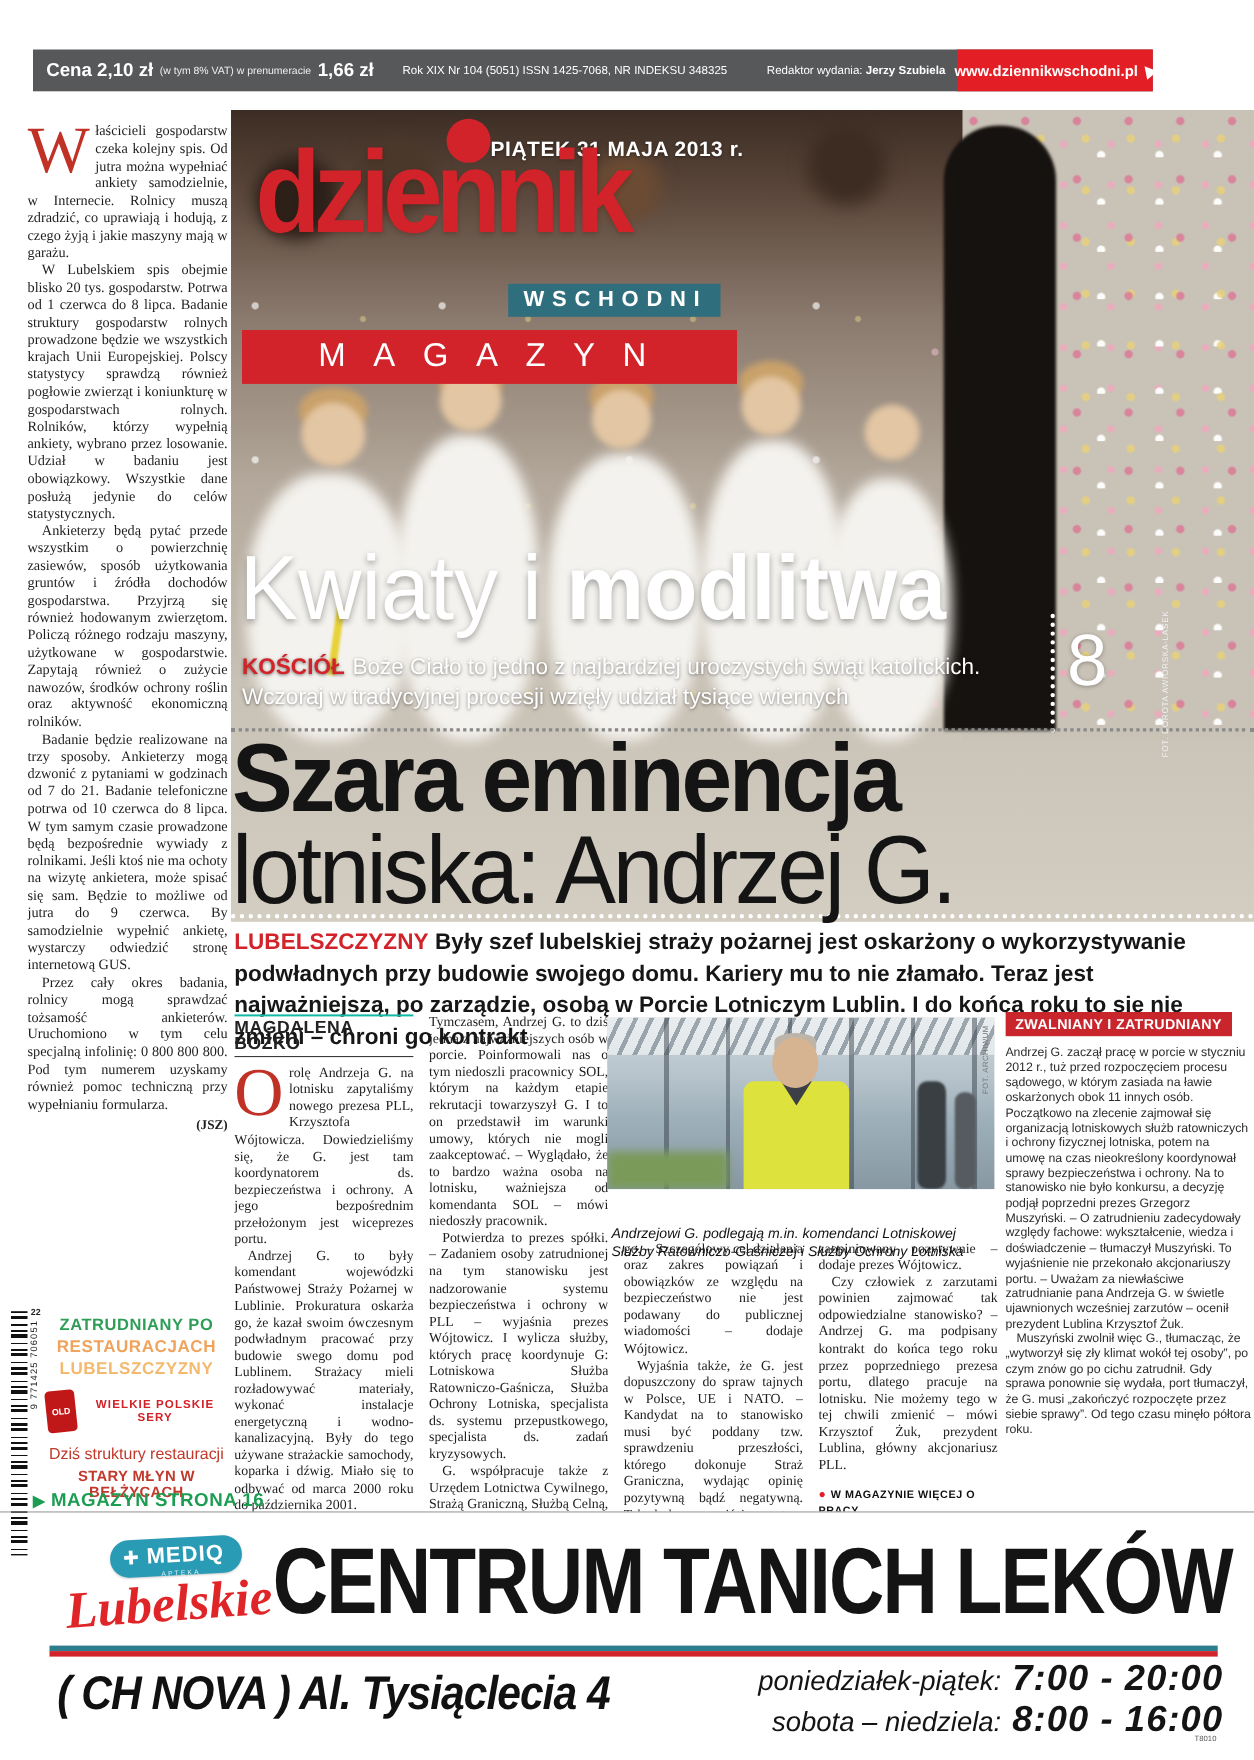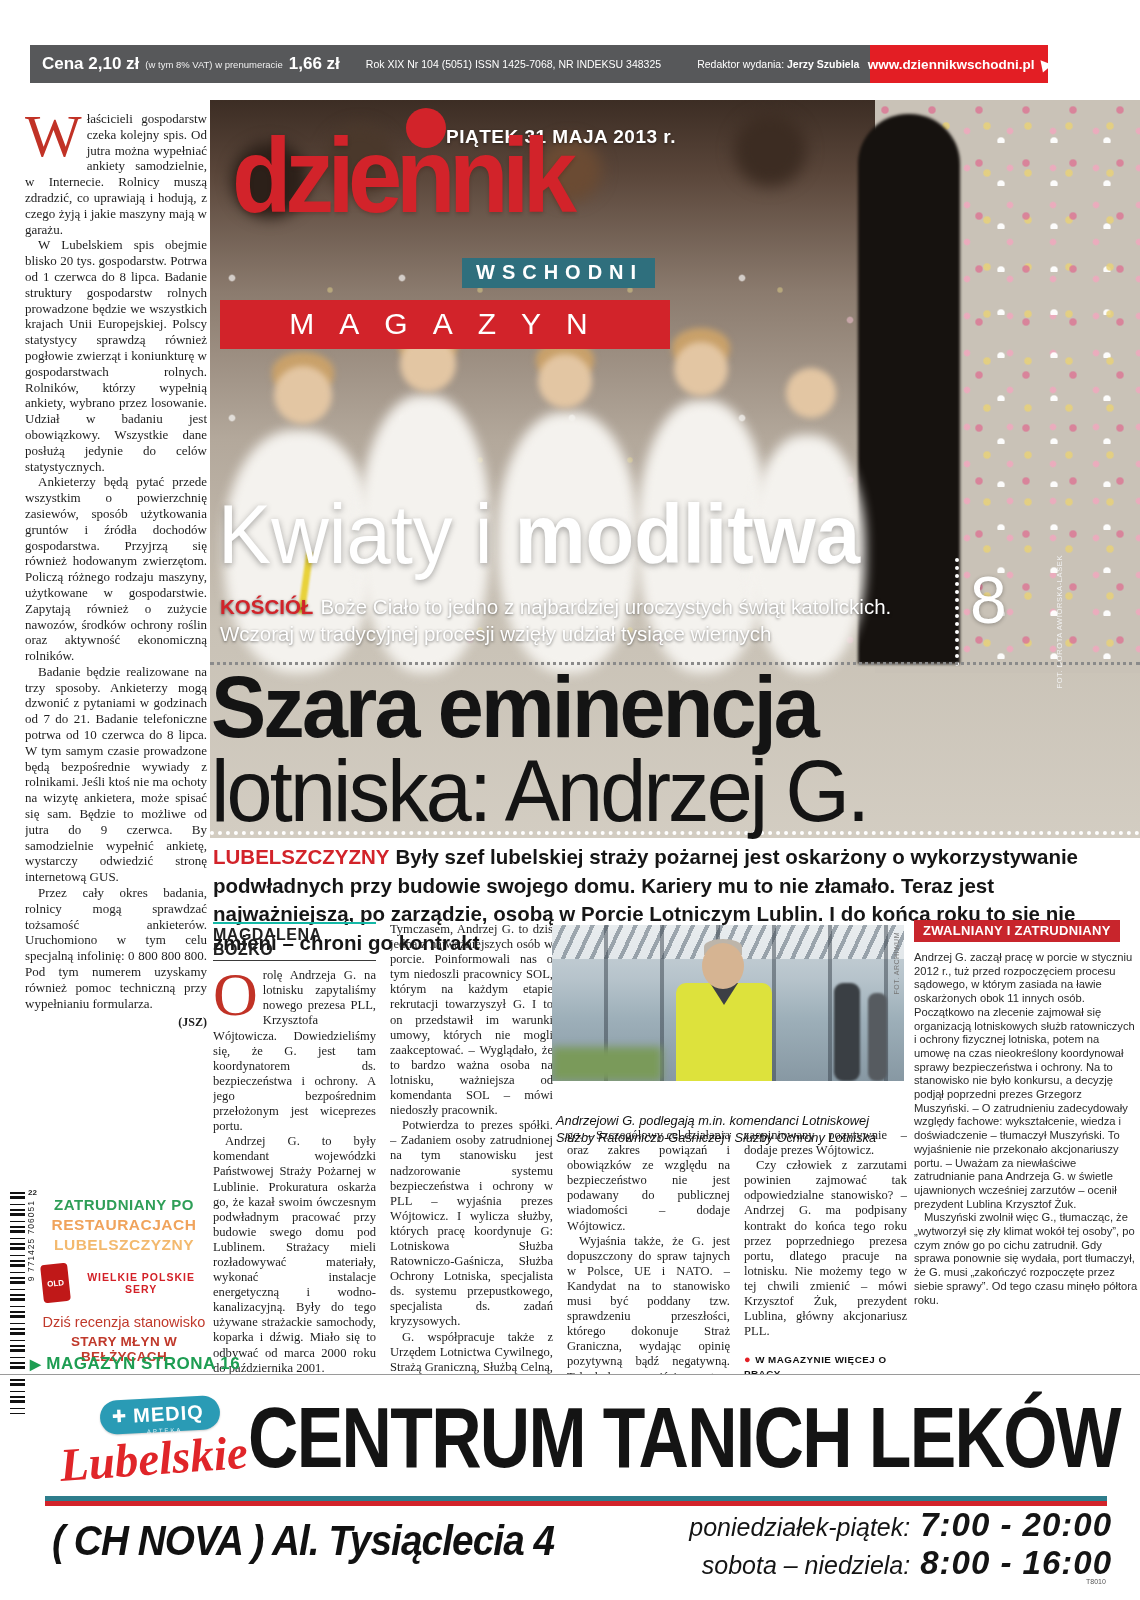--- a/index.html
+++ b/index.html
@@ -302,21 +302,21 @@
   <div class="abs bextra">22</div>
 
   <div class="abs promo">
     <div class="g1">ZATRUDNIANY PO</div>
     <div class="o1">RESTAURACJACH</div>
     <div class="o2">LUBELSZCZYZNY</div>
     <div class="brandrow">
       <div class="brandlogo">OLD</div>
       <div class="brandcap">WIELKIE POLSKIE SERY</div>
     </div>
-    <div class="review1">Dziś recenzja stanowisko</div>
+    <div class="review1">Dziś struktury restauracji</div>
     <div class="review2">STARY MŁYN W BEŁŻYCACH</div>
   </div>
   <div class="abs moreline">
     <span class="tri">▶</span><span>MAGAZYN STRONA 16</span>
   </div>
 
   <div class="abs hrline"></div>
 
   <div class="abs mediq">
     <span class="crosswrap">✚</span>

